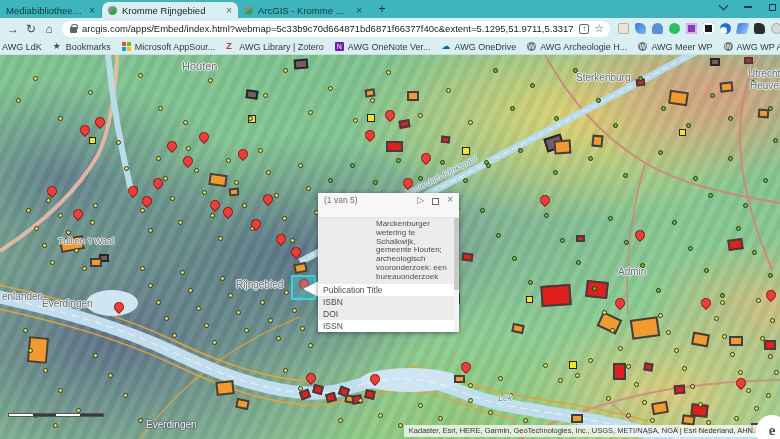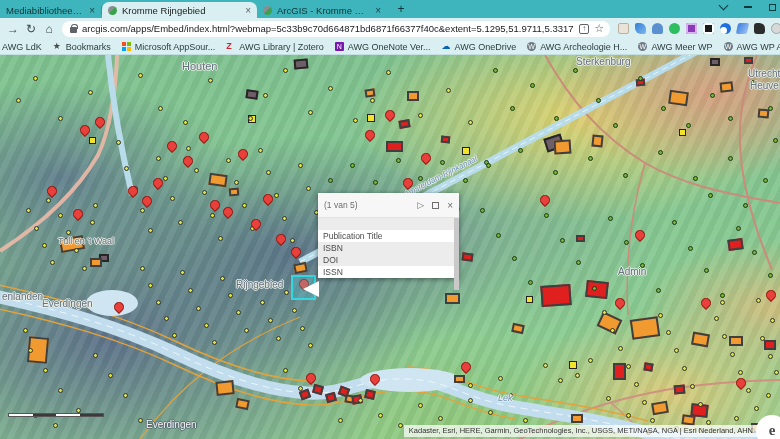--- a/index.html
+++ b/index.html
@@ -67,21 +67,21 @@
   .pin{position:absolute;width:10px;height:10px;background:#e8403a;border:1px solid #96150f;border-radius:50% 50% 50% 0;transform:rotate(-45deg)}
   .mlabel{position:absolute;color:#66707c;white-space:nowrap;text-shadow:1px 0 0 #e9efe9,-1px 0 0 #e9efe9,0 1px 0 #e9efe9,0 -1px 0 #e9efe9}
   .mlabel.light{color:#f2f5f6;text-shadow:1px 0 0 #5a6a72,-1px 0 0 #5a6a72,0 1px 0 #5a6a72,0 -1px 0 #5a6a72}
   .mlabel.water{color:#6e93b8;font-style:italic}
 
   .selbox{position:absolute;left:291px;top:275px;width:25px;height:25px;border:2px solid #35d6e0;background:rgba(80,220,230,.25);z-index:3}
   .callout{position:absolute;left:303px;top:281px;width:0;height:0;border-top:8px solid transparent;border-bottom:8px solid transparent;border-right:16px solid #fff;z-index:4}
 
   
   .popup{position:absolute;left:318px;top:193px;width:141px;background:#fff;box-shadow:0 1px 5px rgba(0,0,0,.45);z-index:5;font-size:8.5px;color:#4c4c4c}
-  .pop-head{height:19px;background:#f7f7f7;border-bottom:1px solid #e3e3e3;display:flex;align-items:center;padding:12px 6px}
+  .pop-head{height:19px;background:#f7f7f7;border-bottom:1px solid #e3e3e3;display:flex;align-items:flex-end;padding:12px 6px}
   .pop-count{flex:1;color:#6e6e6e;font-size:8.5px}
   .pop-ic{color:#6e6e6e;font-size:9px;margin-left:8px}
   .pop-body{position:relative}
   .prow{display:flex;min-height:12px;line-height:12px}
   .prow.alt{background:#ececec}
   .prow .lab{width:56px;padding:0 0 0 5px;flex:none;overflow:visible;white-space:nowrap}
   .prow .val{flex:1;padding:0 8px 0 2px}
   .prow.big .val{font-size:8px;line-height:8.8px;padding:2px 10px 2px 2px}
   .plink{color:#2f8cc9}
   .scrolltrack{position:absolute;right:0;top:0;width:5px;height:100%;background:#f3f3f3}
@@ -100,21 +100,21 @@
 <body>
 
 <div class="screen">
 
   <div class="tabstrip">
     <div class="tab" style="width:101px">
       <span class="t">Mediabibliotheek ‹ Archeologie</span>
       <span class="x">×</span>
     </div>
     <div class="tabsep"></div>
-    <div class="tab active" style="width:155px">
+    <div class="tab active" style="width:136px">
       <span class="fav"></span>
       <span class="t">Kromme Rijngebied</span>
       <span class="x">×</span>
     </div>
     <div class="tab" style="width:130px">
       <span class="fav"></span>
       <span class="t">ArcGIS - Kromme Rijngebied</span>
       <span class="x">×</span>
     </div>
     <div class="plus">+</div>
@@ -502,21 +502,21 @@
       <span class="pin" style="left: 365px; top: 75px; width: 10px; height: 10px; transform: rotate(-45deg);"></span>
       <span class="pin" style="left: 385px; top: 55px; width: 10px; height: 10px; transform: rotate(-45deg);"></span>
       <span class="pin" style="left: 615px; top: 243px; width: 10px; height: 10px; transform: rotate(-45deg);"></span>
       <span class="pin" style="left: 701px; top: 243px; width: 10px; height: 10px; transform: rotate(-45deg);"></span>
       <span class="pin" style="left: 736px; top: 323px; width: 10px; height: 10px; transform: rotate(-45deg);"></span>
       <span class="pin" style="left: 766px; top: 235px; width: 10px; height: 10px; transform: rotate(-45deg);"></span>
       <span class="pin" style="left: 540px; top: 140px; width: 10px; height: 10px; transform: rotate(-45deg);"></span>
       <span class="pin" style="left: 635px; top: 175px; width: 10px; height: 10px; transform: rotate(-45deg);"></span>
       <span class="pin" style="left: 299px; top: 224px; width: 10px; height: 10px; transform: rotate(-45deg); z-index: 2;"></span>
       <span class="mlabel" style="left: 182px; top: 5px; font-size: 11px;">Houten</span>
-      <span class="mlabel" style="left: 576px; top: 1px; font-size: 10px;">Sterkenburg</span>
+      <span class="mlabel" style="left: 576px; top: 17px; font-size: 10px;">Sterkenburg</span>
       <span class="mlabel" style="left: 748px; top: 13px; font-size: 10px;">Utrechtse</span>
       <span class="mlabel" style="left: 750px; top: 25px; font-size: 10px;">Heuvelrug</span>
       <span class="mlabel" style="left: 42px; top: 243px; font-size: 10px;">Everdingen</span>
       <span class="mlabel" style="left: 236px; top: 224px; font-size: 10px;">Rijngebied</span>
       <span class="mlabel" style="left: 58px; top: 181px; font-size: 9px;">Tull en 't Waal</span>
       <span class="mlabel" style="left: 618px; top: 211px; font-size: 10px;">Admin</span>
       <span class="mlabel light" style="left: 146px; top: 364px; font-size: 10px;">Everdingen</span>
       <span class="mlabel water" style="left: 498px; top: 338px; font-size: 9px;">Lek</span>
       <span class="mlabel water" style="left: 400px; top: 117px; font-size: 8px; transform: rotate(-27deg);">Amsterdam-Rijnkanaal</span>
       <span class="mlabel" style="left: 2px; top: 236px; font-size: 10px;">enlanden</span>
@@ -528,20 +528,21 @@
   <div class="popup">
     <div class="pop-head">
       <span class="pop-count">(1 van 5)</span>
       <span class="pop-ic">▷</span>
       <span class="pop-ic" style="width:7px;height:7px;border:1px solid #6e6e6e"></span>
       <span class="pop-ic" style="font-size:10px">×</span>
     </div>
     <div class="pop-body">
       <div class="prow big alt">
         <span class="lab"></span>
+        <span class="val">Marckenburger wetering te Schalkwijk, gemeente Houten; archeologisch vooronderzoek: een bureauonderzoek</span>
       </div>
       <div class="prow">
         <span class="lab">Publication Title</span>
         <span class="val"></span>
       </div>
       <div class="prow alt">
         <span class="lab">ISBN</span>
         <span class="val"></span>
       </div>
       <div class="prow alt">

